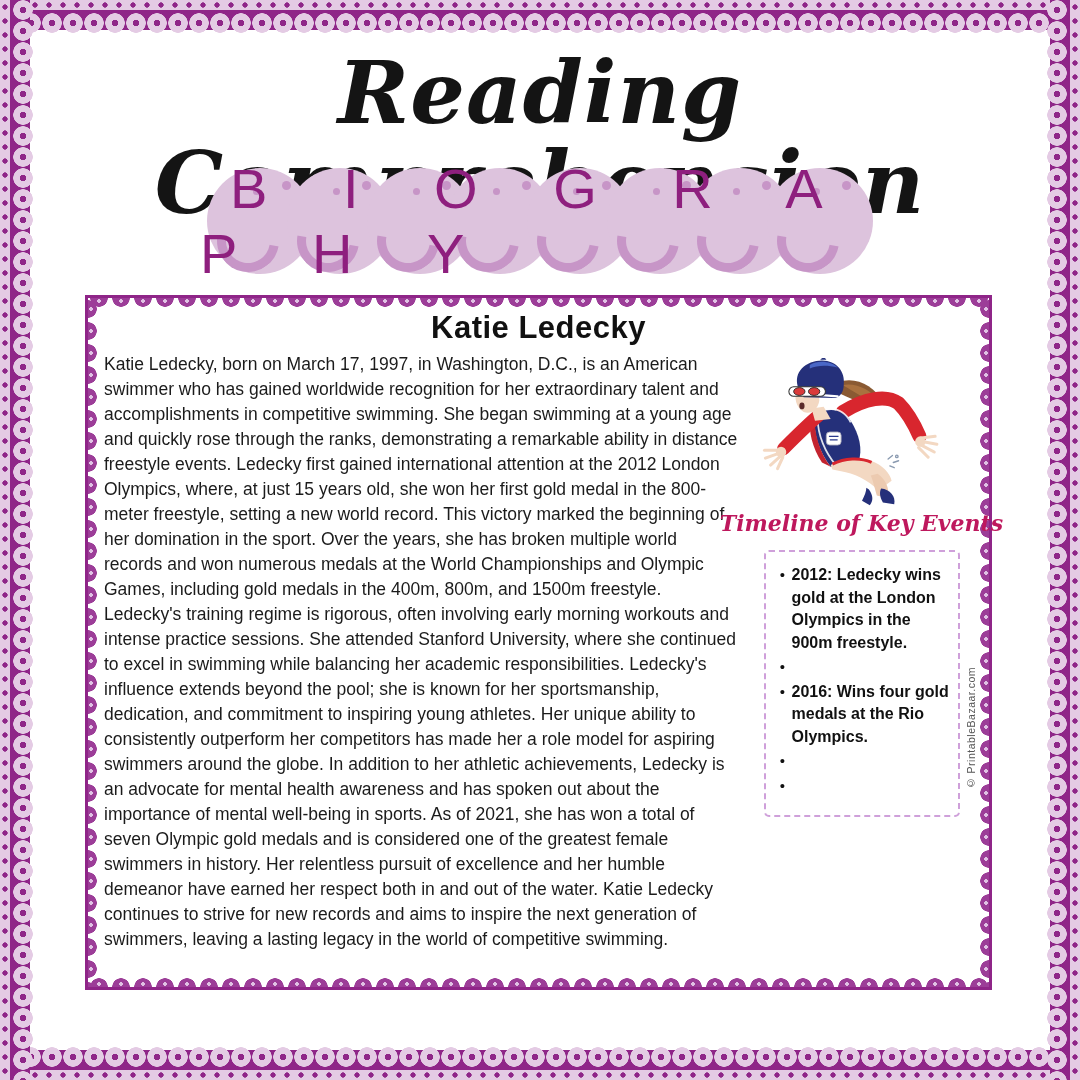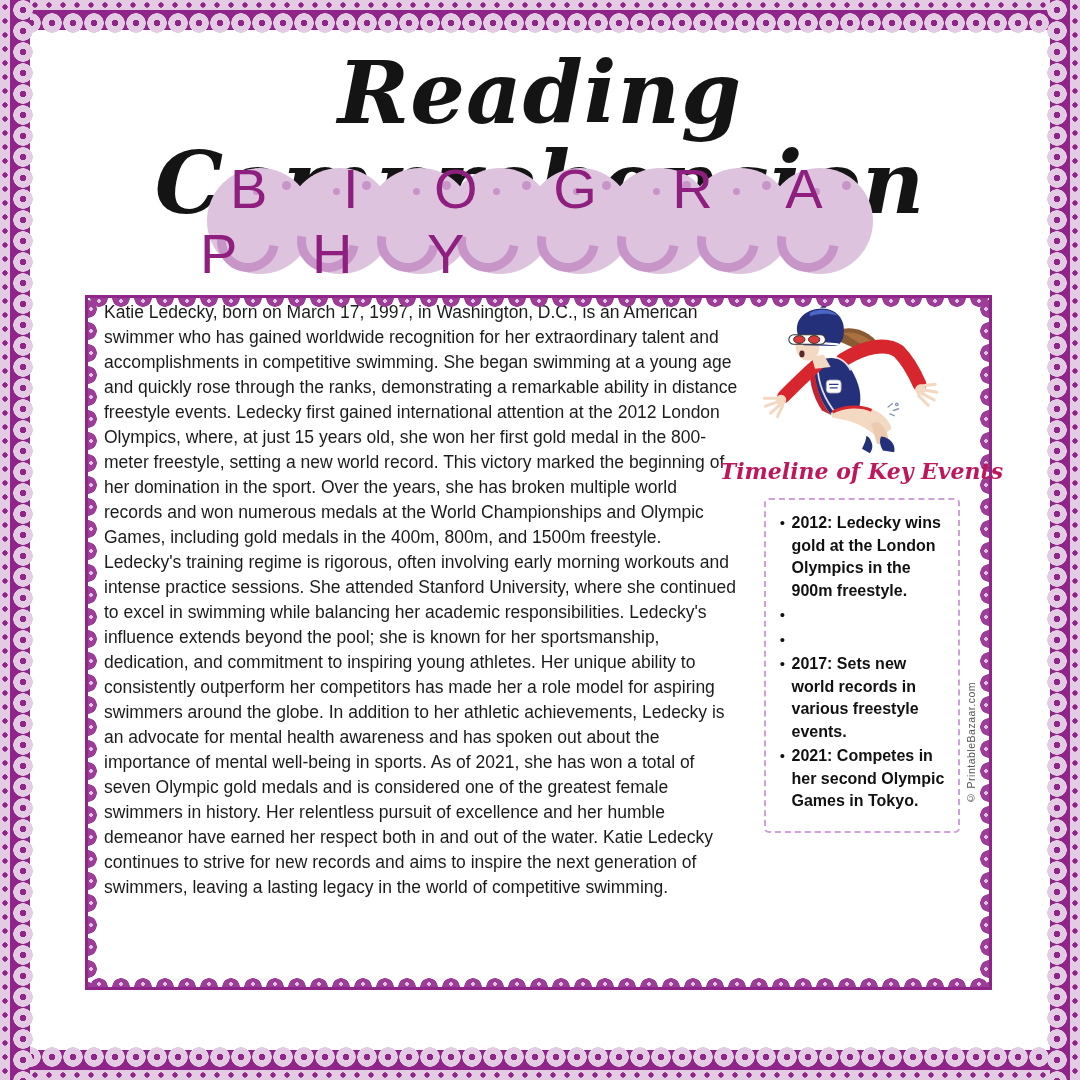--- a/index.html
+++ b/index.html
@@ -136,20 +136,21 @@
     </div>
     <div class="bio-text">B I O G R A P H Y</div>
   </div>
 
   <div class="content-box">
     <div class="motif m-top"></div>
     <div class="motif m-bottom"></div>
     <div class="motif m-left"></div>
     <div class="motif m-right"></div>
 
+    <h2 class="article-title">Katie Ledecky</h2>
 
     <div class="columns">
       <p class="body-text">Katie Ledecky, born on March 17, 1997, in Washington, D.C., is an American swimmer who has gained worldwide recognition for her extraordinary talent and accomplishments in competitive swimming. She began swimming at a young age and quickly rose through the ranks, demonstrating a remarkable ability in distance freestyle events. Ledecky first gained international attention at the 2012 London Olympics, where, at just 15 years old, she won her first gold medal in the 800-meter freestyle, setting a new world record. This victory marked the beginning of her domination in the sport. Over the years, she has broken multiple world records and won numerous medals at the World Championships and Olympic Games, including gold medals in the 400m, 800m, and 1500m freestyle. Ledecky's training regime is rigorous, often involving early morning workouts and intense practice sessions. She attended Stanford University, where she continued to excel in swimming while balancing her academic responsibilities. Ledecky's influence extends beyond the pool; she is known for her sportsmanship, dedication, and commitment to inspiring young athletes. Her unique ability to consistently outperform her competitors has made her a role model for aspiring swimmers around the globe. In addition to her athletic achievements, Ledecky is an advocate for mental health awareness and has spoken out about the importance of mental well-being in sports. As of 2021, she has won a total of seven Olympic gold medals and is considered one of the greatest female swimmers in history. Her relentless pursuit of excellence and her humble demeanor have earned her respect both in and out of the water. Katie Ledecky continues to strive for new records and aims to inspire the next generation of swimmers, leaving a lasting legacy in the world of competitive swimming.</p>
 
       <div class="right-col">
 
         <svg class="swimmer" viewBox="0 0 240 170" aria-hidden="true">
 
           <path d="M92,28 C112,20 134,32 144,50 C126,56 106,47 93,40 Z" fill="#8a5a33"></path>
           <path d="M98,31 C114,28 130,37 138,48 L129,50 C117,42 104,35 98,31 Z" fill="#a9713f"></path>
@@ -216,28 +217,27 @@
             <ul>
               <li>
                 <span class="bullet">•</span>
                 <span class="event-text">2012: Ledecky wins gold at the London Olympics in the 900m freestyle.</span>
               </li>
               <li>
                 <span class="bullet">•</span>
               </li>
               <li>
                 <span class="bullet">•</span>
-              </li>
-              <li>
-                <span class="bullet">•</span>
-                <span class="event-text">2017: Sets new world records in various freestyle events.</span>
-              </li>
-              <li>
-                <span class="bullet">•</span>
-                <span class="event-text">2021: Competes in her second Olympic Games in Tokyo.</span>
+                <span class="event-text">2016: Wins four gold medals at the Rio Olympics.</span>
+              </li>
+              <li>
+                <span class="bullet">•</span>
+              </li>
+              <li>
+                <span class="bullet">•</span>
               </li>
             </ul>
           </div>
           <div class="copyright">© PrintableBazaar.com</div>
         </div>
       </div>
     </div>
   </div>
 </div>
 

